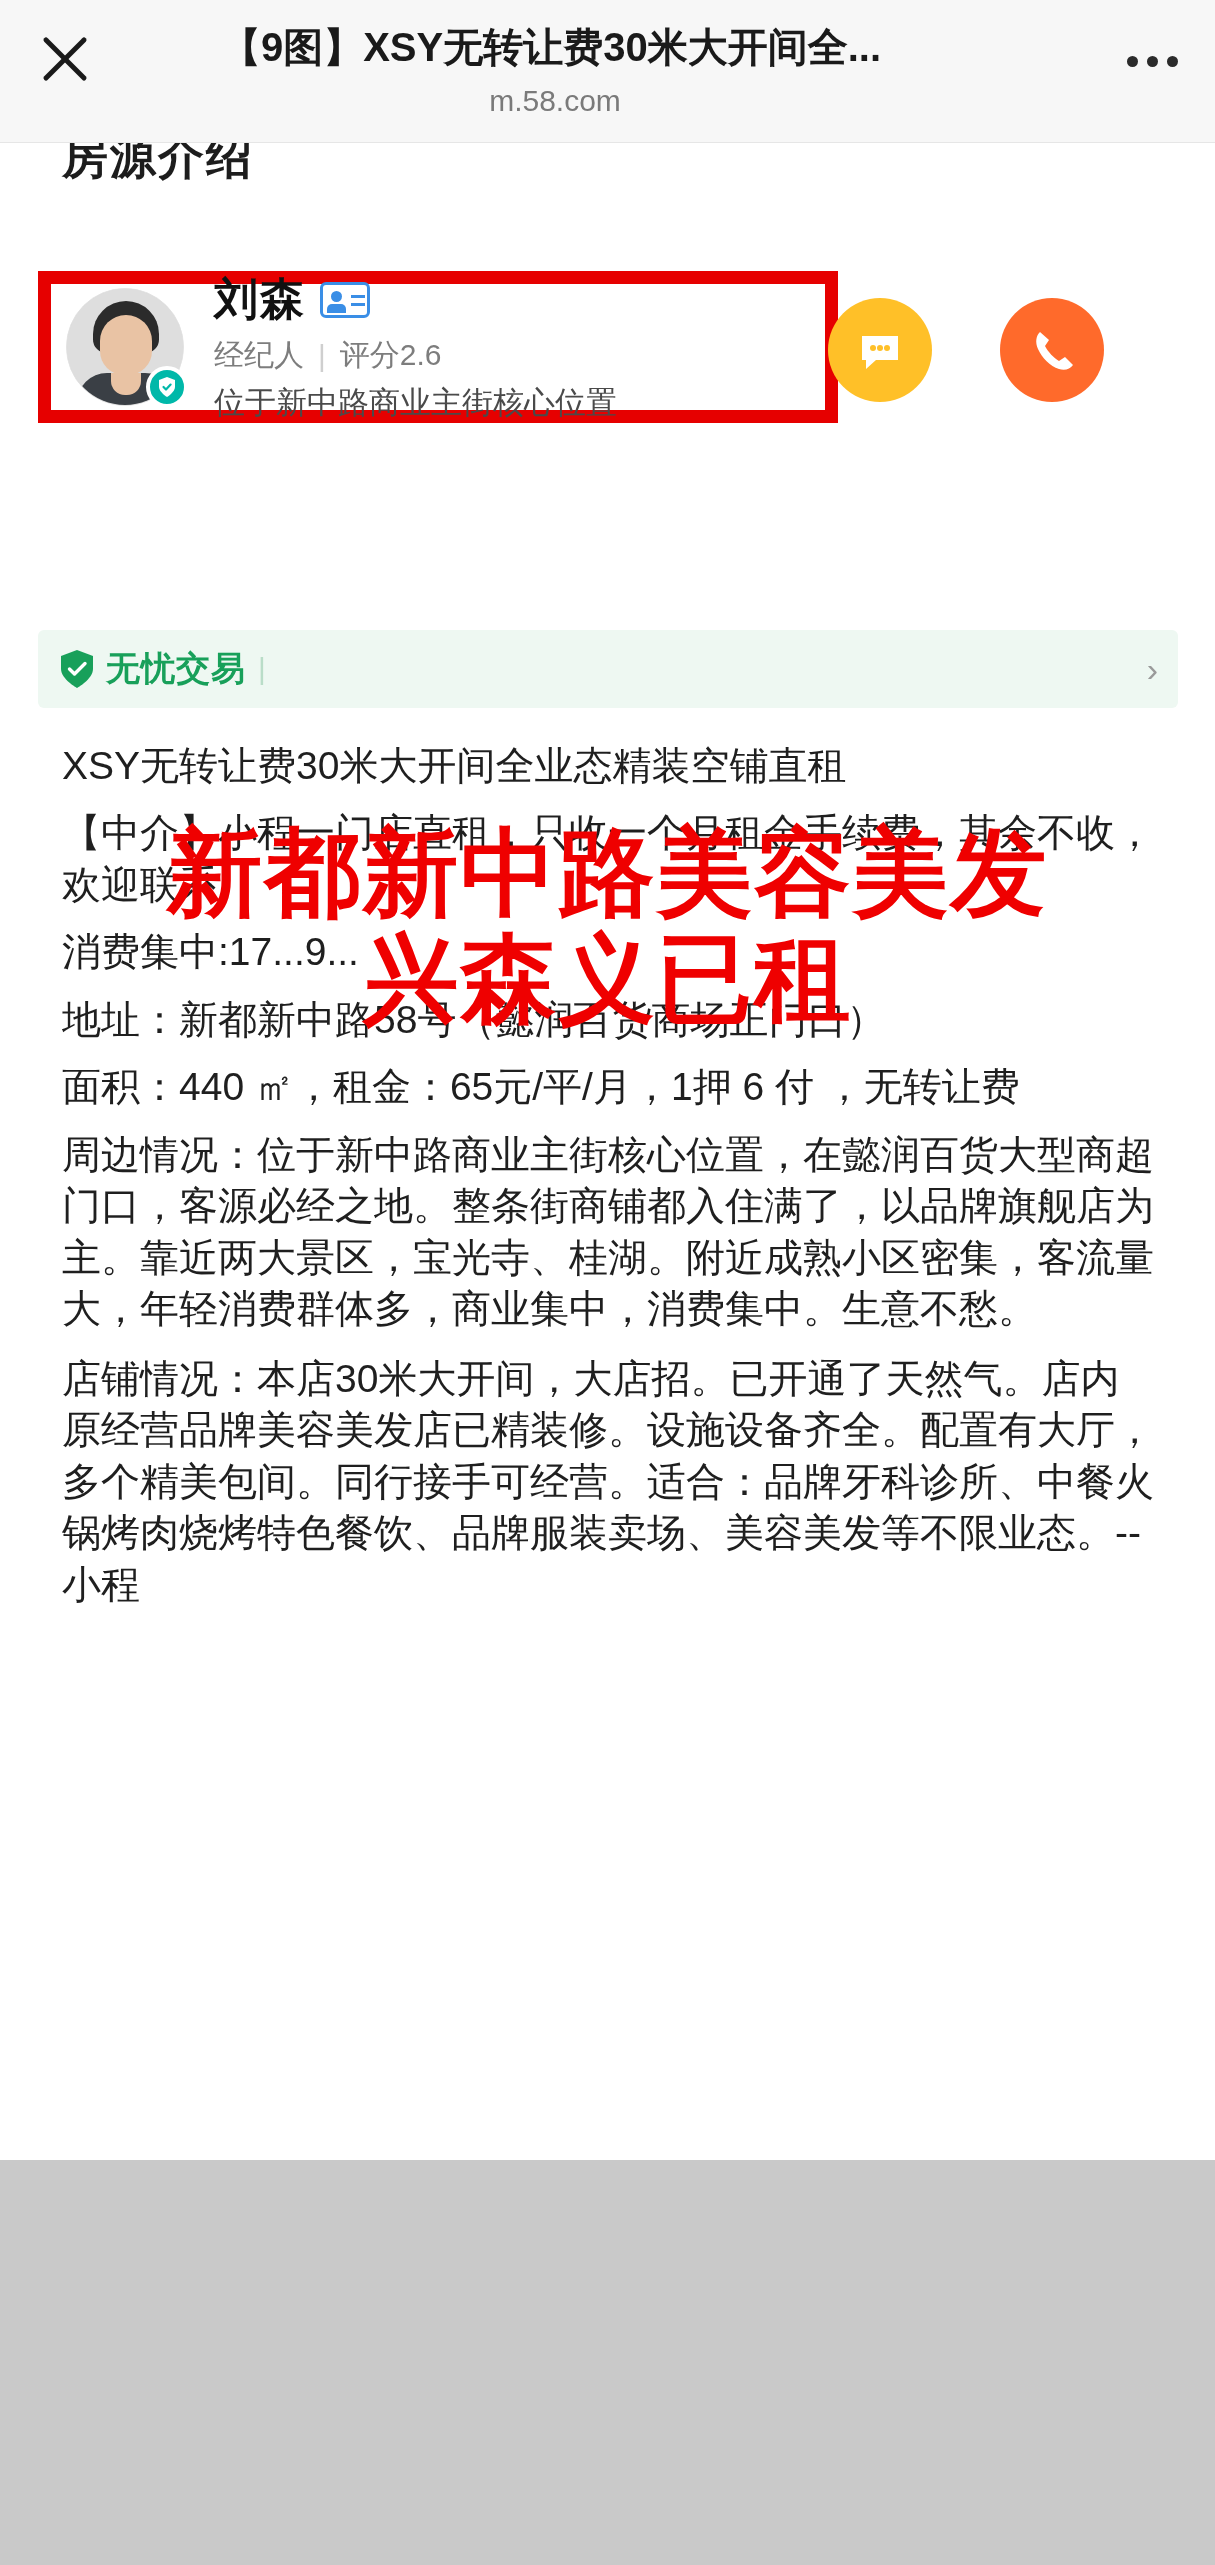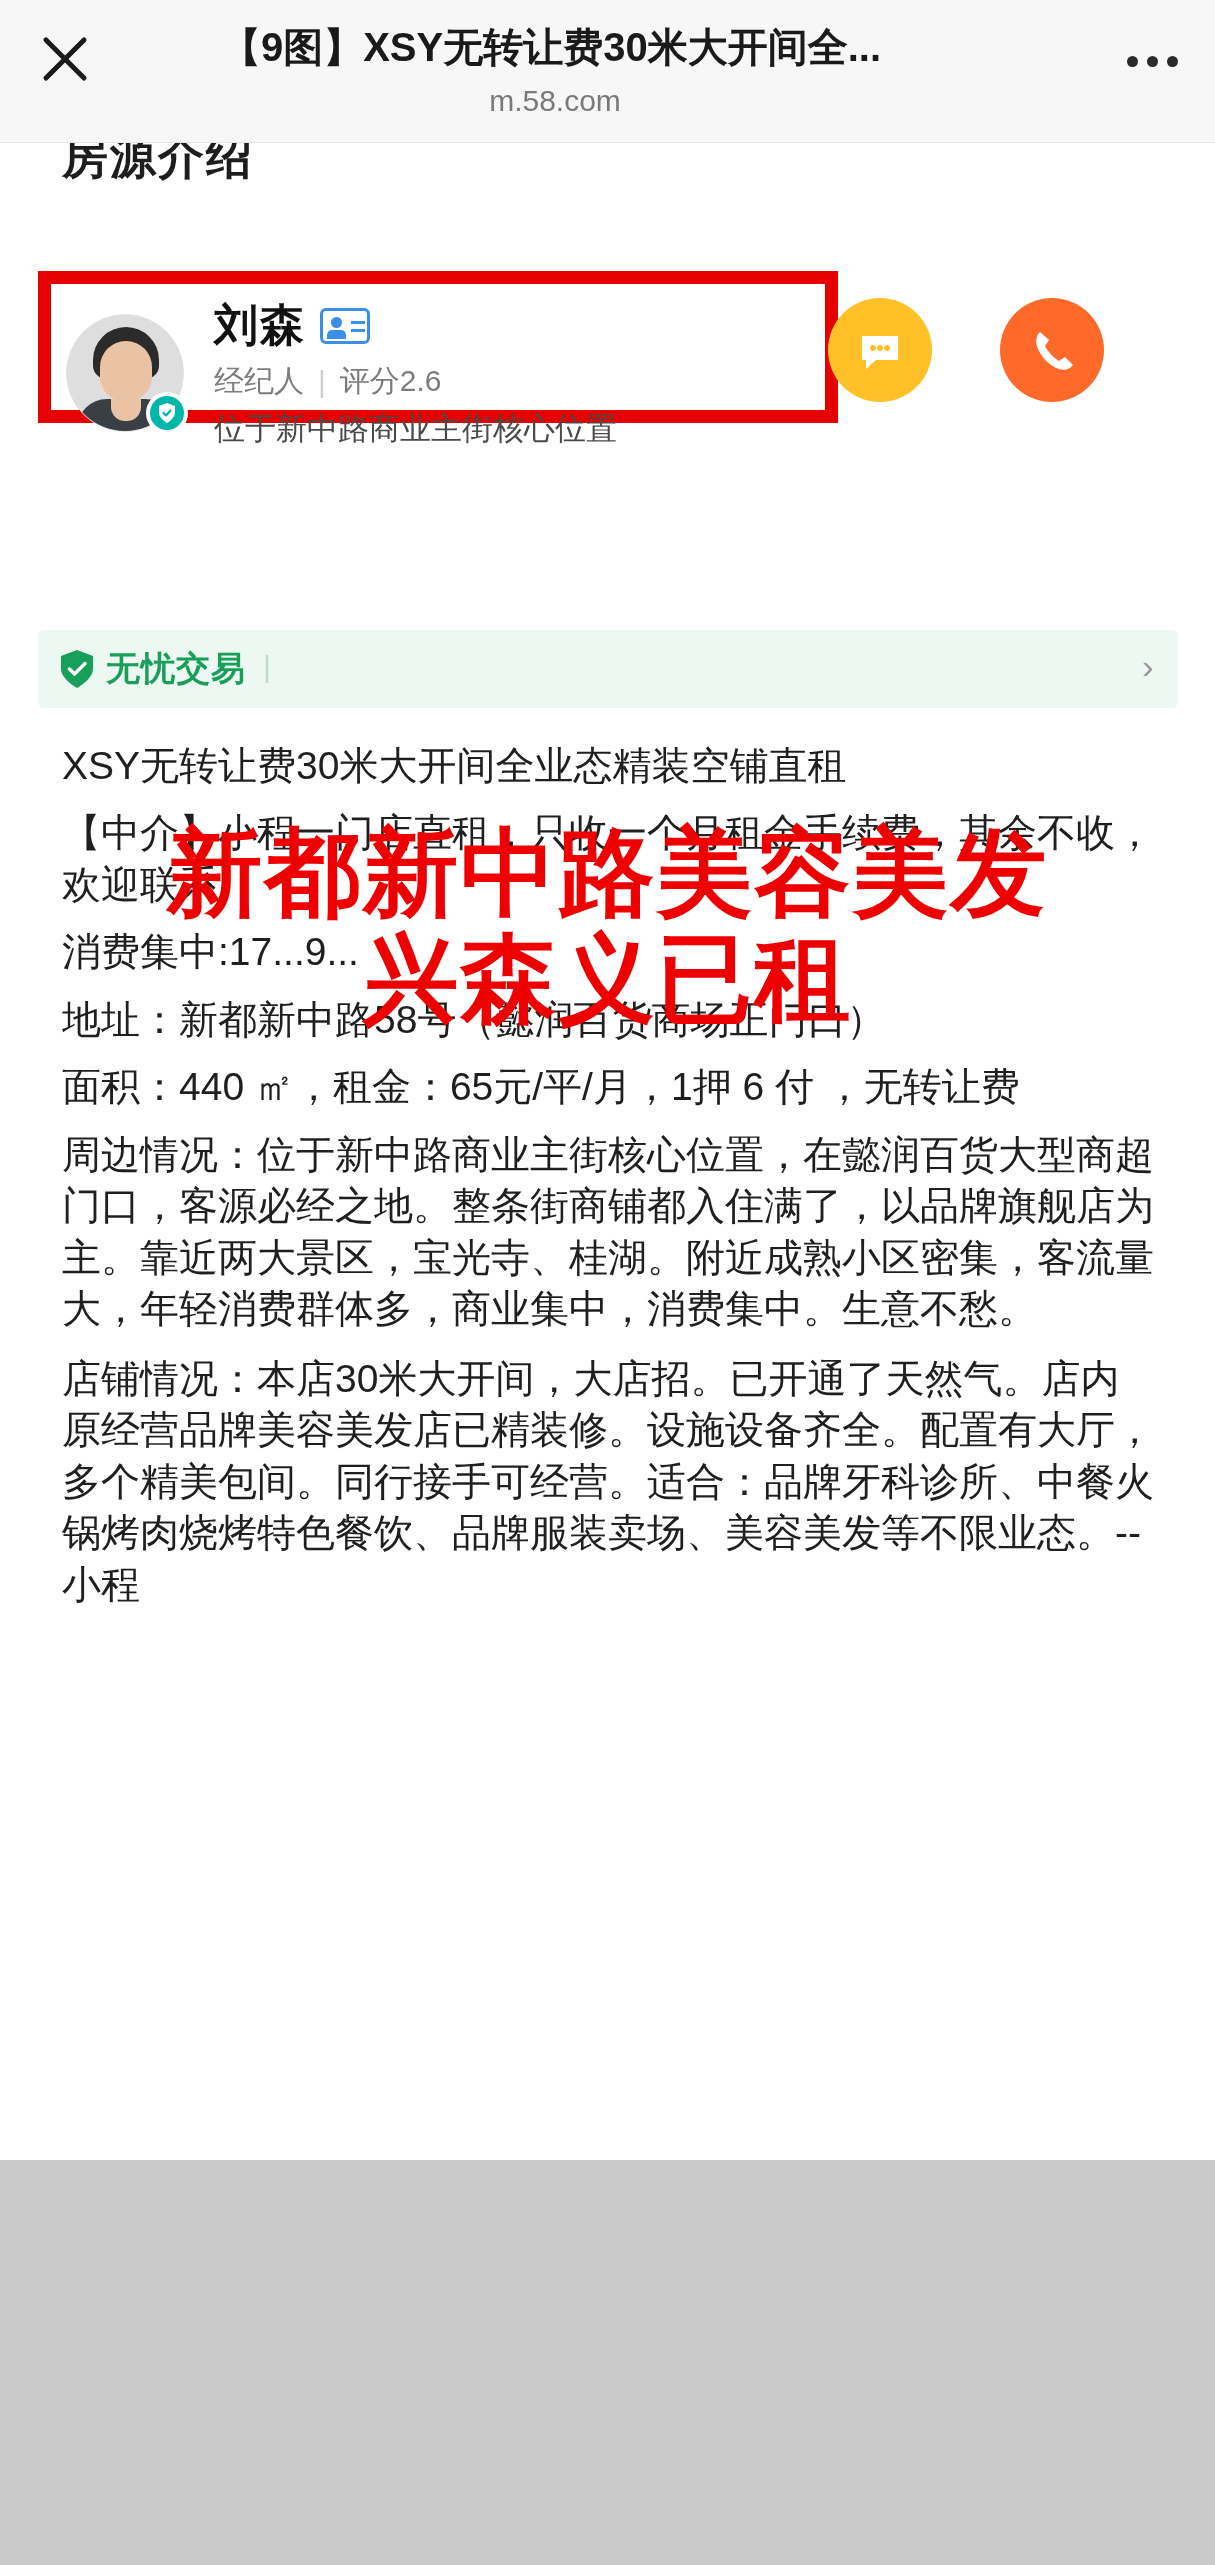--- a/index.html
+++ b/index.html
@@ -87,21 +87,20 @@
     width: 800px; height: 152px;
     border: 13px solid #e60000;
     background: #ffffff;
   }
   .agent-card {
     position: absolute;
     left: 42px; top: 132px;
     width: 792px; height: 144px;
     display: flex;
     align-items: center;
-    margin-top: 26px;
   }
   .avatar-wrap {
     position: relative;
     width: 118px; height: 118px;
     margin-left: 24px;
     flex: none;
   }
   .avatar {
     width: 118px; height: 118px;
     border-radius: 50%;
@@ -195,21 +194,20 @@
   
   .guarantee {
     position: absolute;
     left: 38px; top: 487px;
     width: 1140px; height: 78px;
     background: #eef8f2;
     border-radius: 6px;
     display: flex;
     align-items: center;
     padding: 0 20px;
-    font-family: Liberation Mono, monospace;
   }
   .guarantee .shield {
     width: 38px; height: 42px;
     margin-right: 10px;
     flex: none;
   }
   .g-main {
     font-size: 34px; font-weight: bold; color: #18a05a;
     letter-spacing: 1px;
   }

